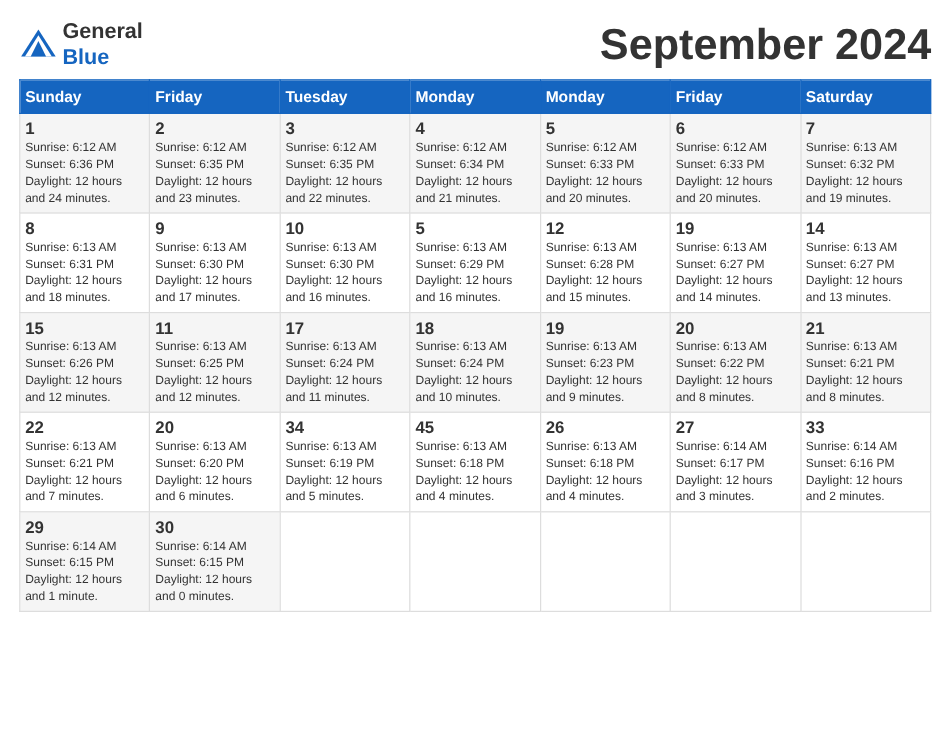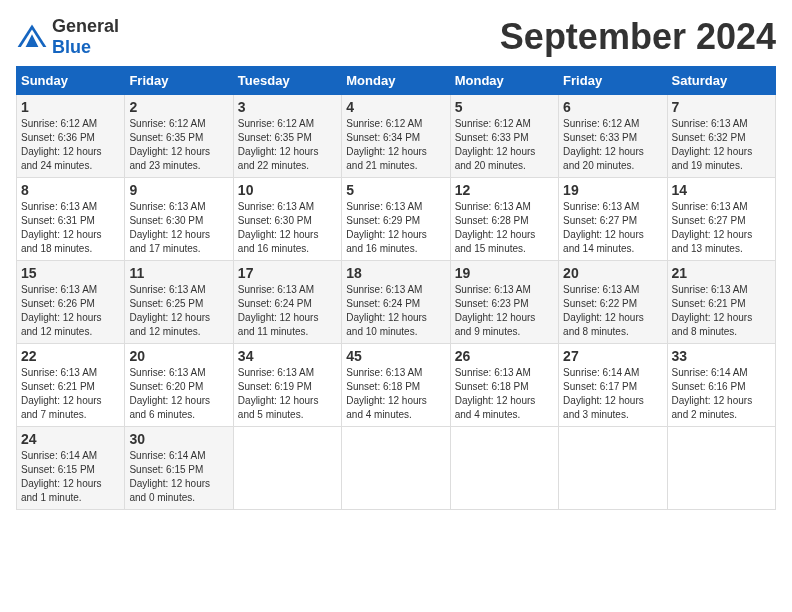--- a/index.html
+++ b/index.html
@@ -231,21 +231,21 @@
           <span class="day-num">27</span>
           <div class="day-info">Sunrise: 6:14 AM<br>Sunset: 6:17 PM<br>Daylight: 12 hours and 3 minutes.</div>
         </td>
         <td>
           <span class="day-num">33</span>
           <div class="day-info">Sunrise: 6:14 AM<br>Sunset: 6:16 PM<br>Daylight: 12 hours and 2 minutes.</div>
         </td>
       </tr>
       <tr>
         <td>
-          <span class="day-num">24</span>
+          <span class="day-num">29</span>
           <div class="day-info">Sunrise: 6:14 AM<br>Sunset: 6:15 PM<br>Daylight: 12 hours and 1 minute.</div>
         </td>
         <td>
           <span class="day-num">30</span>
           <div class="day-info">Sunrise: 6:14 AM<br>Sunset: 6:15 PM<br>Daylight: 12 hours and 0 minutes.</div>
         </td>
         <td class="empty-cell"></td>
         <td class="empty-cell"></td>
         <td class="empty-cell"></td>
         <td class="empty-cell"></td>

